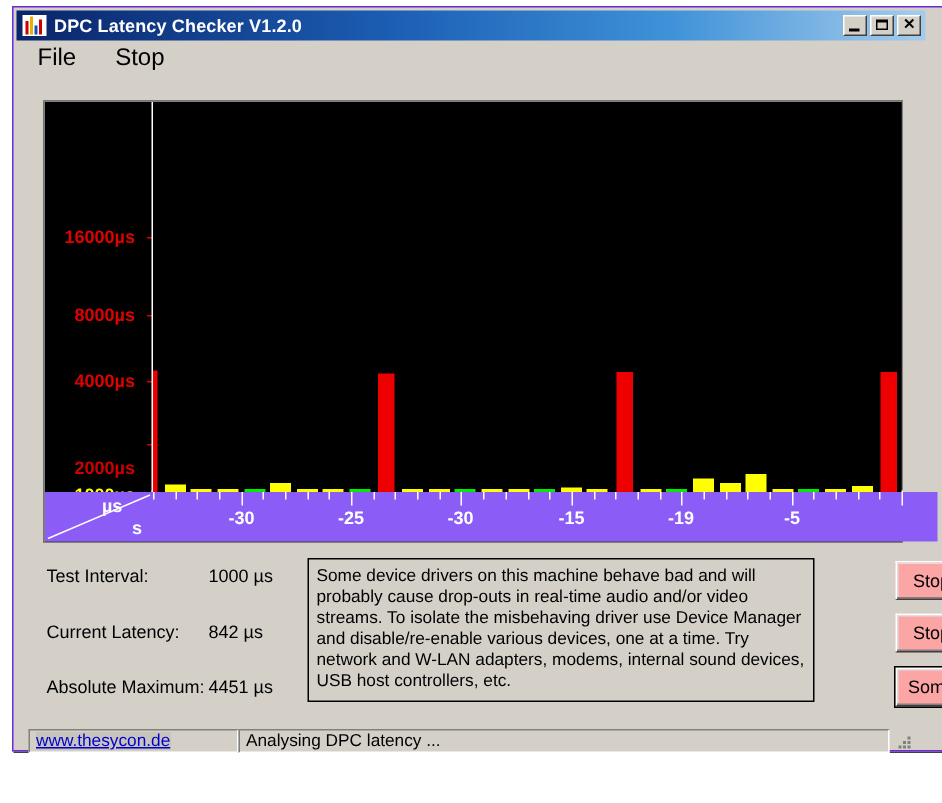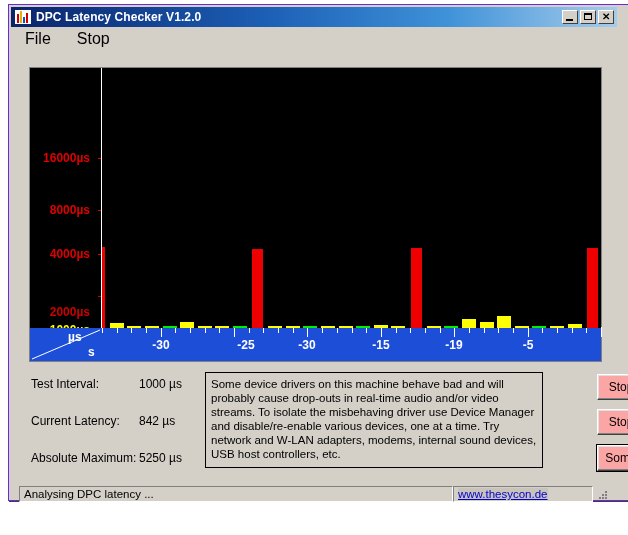--- a/index.html
+++ b/index.html
@@ -147,21 +147,22 @@
   }
   .bar {
     position: absolute;
     bottom: 0;
   }
   
   .xzone {
     position: absolute;
     left: 0; top: 260px;
     width: 571px; height: 33px;
-    background: #1d4ed8;
+    background: #8b5cf6;
+    padding-left: 24px;
   }
   .xtick {
     position: absolute;
     top: 0;
     width: 1px; height: 6px;
     background: #ffffff;
   }
   .xtick.major { height: 9px; }
   .xlab {
     position: absolute;
@@ -387,21 +388,21 @@
           <div class="xtick" style="left: 454px; height: 5px;"></div>
           <div class="xtick" style="left: 468px; height: 5px;"></div>
           <div class="xtick" style="left: 483px; height: 5px;"></div>
           <div class="xtick major" style="left: 498px;"></div>
           <div class="xtick" style="left: 512px; height: 5px;"></div>
           <div class="xtick" style="left: 527px; height: 5px;"></div>
           <div class="xtick" style="left: 542px; height: 5px;"></div>
           <div class="xtick" style="left: 556px; height: 5px;"></div>
           <div class="xtick major" style="left: 571px;"></div>
           <div class="xlab" style="left: 131px;">-30</div>
-          <div class="xlab" style="left: 216px;">-25</div>
+          <div class="xlab" style="left: 204px;">-25</div>
           <div class="xlab" style="left: 277px;">-30</div>
           <div class="xlab" style="left: 351px;">-15</div>
           <div class="xlab" style="left: 424px;">-19</div>
           <div class="xlab" style="left: 498px;">-5</div>
         </div>
       <div class="corner-diag">
         <svg width="72" height="32" viewBox="0 0 72 32">
           <line x1="2" y1="30" x2="70" y2="1" stroke="#ffffff" stroke-width="1"></line>
         </svg>
       </div>
@@ -413,43 +414,43 @@
         <div class="stat-row" style="top: 372px; left: 0px; width: 190px;">
           <span class="stat-label">Test Interval:</span>
           <span class="stat-value">1000 µs</span>
         </div>
         <div class="stat-row" style="top: 409px; left: 0px; width: 190px;">
           <span class="stat-label">Current Latency:</span>
           <span class="stat-value">842 µs</span>
         </div>
         <div class="stat-row" style="top: 446px; left: 0px; width: 190px;">
           <span class="stat-label">Absolute Maximum:</span>
-          <span class="stat-value">5250 µs</span>
+          <span class="stat-value">4451 µs</span>
         </div>
       </div>
 
     <div class="msgbox">
       <p>Some device drivers on this machine behave bad and will probably cause drop-outs in real-time audio and/or video streams. To isolate the misbehaving driver use Device Manager and disable/re-enable various devices, one at a time. Try network and W-LAN adapters, modems, internal sound devices, USB host controllers, etc.</p>
     </div>
 
     <div class="btn" style="left:550px; top:369px;">
       <span>Stop</span>
     </div>
     <div class="btn" style="left:550px; top:404px;">
       <span>Stop</span>
     </div>
     <div class="btn focused" style="left:550px; top:440px;">
       <span>Some</span>
     </div>
 
     <div class="statusbar">
-      <div class="status-pane status-main">Analysing DPC latency ...</div>
       <div class="status-pane status-link">
         <a href="#">www.thesycon.de</a>
       </div>
+      <div class="status-pane status-main">Analysing DPC latency ...</div>
       <span class="grip">
         <i style="left:8px;top:8px"></i>
           <i style="left:5px;top:8px"></i>
           <i style="left:8px;top:5px"></i>
         <i style="left:2px;top:8px"></i>
           <i style="left:5px;top:5px"></i>
           <i style="left:8px;top:2px"></i>
       </span>
     </div>
 

